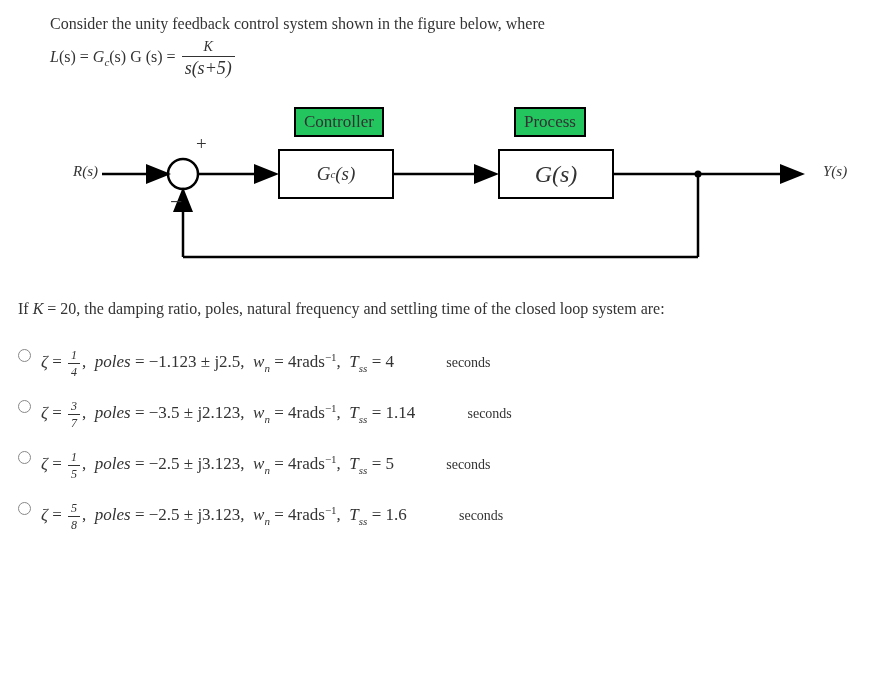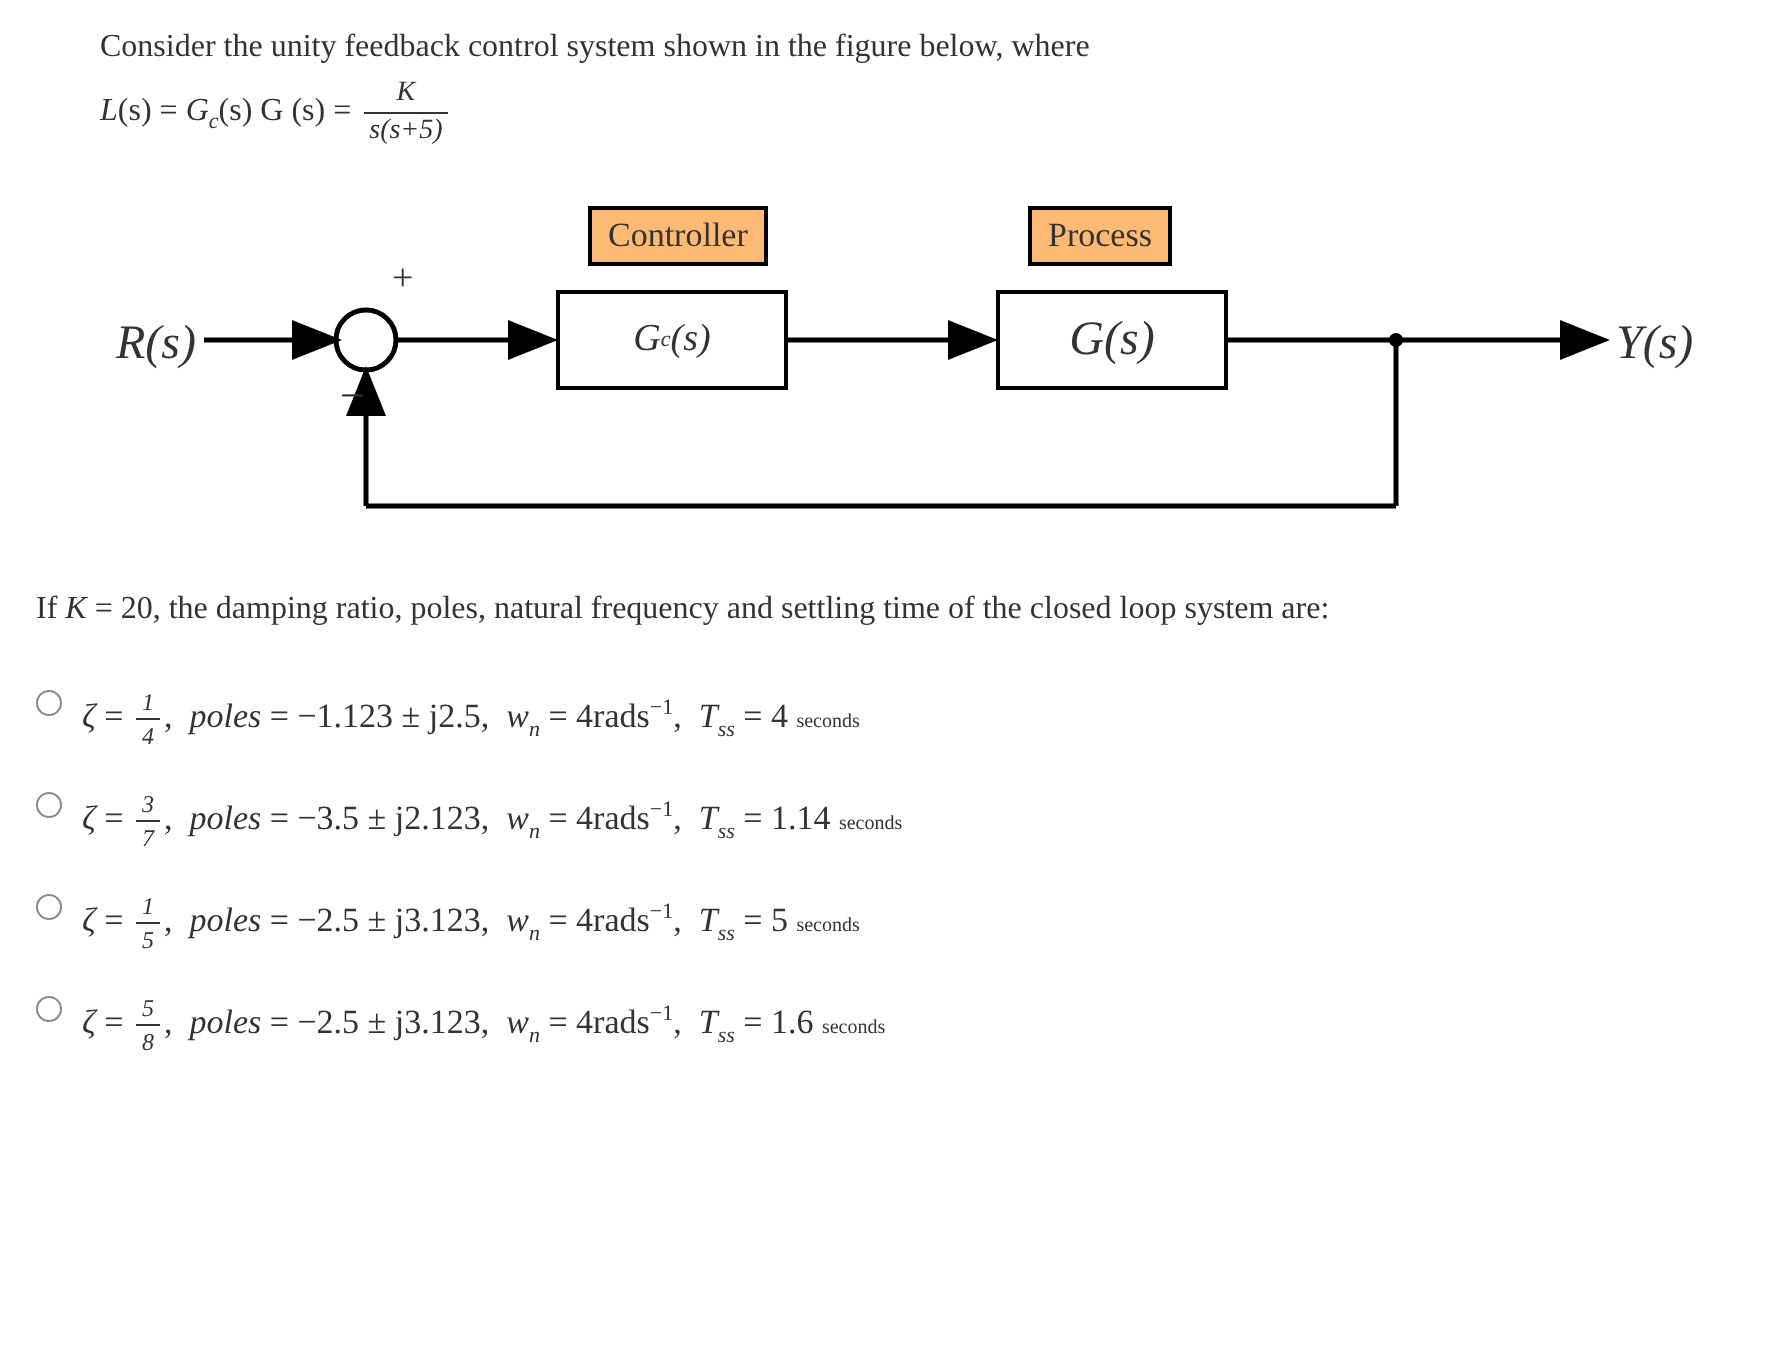--- a/index.html
+++ b/index.html
@@ -2,46 +2,46 @@
 <html><head>
   <meta charset="utf-8">
   <style>
     * { box-sizing: border-box; margin: 0; padding: 0; }
     body { font-family: Georgia, 'Times New Roman', serif; font-size: 16px; color: #333; width: 896px; height: 676px; padding: 12px 18px; background: #fff; }
     .question-text { margin-bottom: 4px; line-height: 1.5; margin-left: 32px; }
     .math { font-family: 'Times New Roman', serif; font-style: italic; }
     .math .up { font-style: normal; }
     .frac { display: inline-block; vertical-align: middle; text-align: center; font-style: italic; line-height: 1; margin: 0 2px; }
     .frac .num { display: block; border-bottom: 1px solid #333; padding: 0 3px 2px; font-size: 14px; }
-    .frac .den { display: block; padding: 2px 3px 0; font-size: 14px; }
+    .frac .den { display: block; padding: 2px 3px 0; font-size: 18px; }
     .small-frac .num, .small-frac .den { font-size: 12px; }
 
     
     .diagram { position: relative; width: 790px; height: 190px; margin: 12px 0 18px 40px; }
     .diagram svg { position: absolute; top: 0; left: 0; }
-    .block-label { position: absolute; border: 2px solid #000; padding: 3px 8px; font-size: 17px; background: #fdba74; font-family: 'Times New Roman', serif; }
+    .block-label { position: absolute; border: 2px solid #000; padding: 3px 8px; font-size: 17px; background: #22c55e; font-family: 'Times New Roman', serif; }
     .controller-label { left: 236px; top: 18px; }
     .process-label { left: 456px; top: 18px; }
     .gc-block { position: absolute; border: 2px solid #000; width: 116px; height: 50px; left: 220px; top: 60px; display: flex; align-items: center; justify-content: center; font-size: 19px; font-style: italic; font-family: 'Times New Roman', serif; }
     .g-block { position: absolute; border: 2px solid #000; width: 116px; height: 50px; left: 440px; top: 60px; display: flex; align-items: center; justify-content: center; font-size: 24px; font-style: italic; font-family: 'Times New Roman', serif; }
-    .sig { position: absolute; font-style: italic; font-size: 24px; font-family: 'Times New Roman', serif; }
+    .sig { position: absolute; font-style: italic; font-size: 15px; font-family: 'Times New Roman', serif; margin-left: 15px; }
     .rs { left: 0px; top: 74px; }
     .ys { left: 750px; top: 74px; }
     .plus { position: absolute; font-size: 19px; left: 138px; top: 44px; font-family: 'Times New Roman', serif; }
     .minus { position: absolute; font-size: 22px; left: 112px; top: 100px; font-family: 'Times New Roman', serif; }
 
     .followup { margin-top: 8px; margin-bottom: 28px; line-height: 1.5; }
 
     .option { display: flex; align-items: flex-start; margin-bottom: 22px; }
     .radio { width: 13px; height: 13px; border: 1px solid #888; border-radius: 50%; margin-right: 10px; flex-shrink: 0; }
     .opt-text { font-family: 'Times New Roman', serif; font-size: 17px; }
     .opt-text .ital { font-style: italic; }
     .sub { font-size: 11px; vertical-align: sub; font-style: italic; }
     .sup { font-size: 11px; vertical-align: super; }
-    .seconds { font-size: 10px; font-family: Georgia, serif; }
+    .seconds { font-size: 14px; font-family: Georgia, serif; margin-left: 48px; }
   </style>
 </head>
 <body>
 
 <div class="question-text">
   <span>Consider the unity feedback control system shown in the figure below, where</span>
 </div>
 <div class="question-text">
   <span class="math">
     <span>L</span><span class="up">(s)</span><span class="up"> = </span><span>G</span><sub class="sub">c</sub><span class="up">(s) G (s) = </span>

